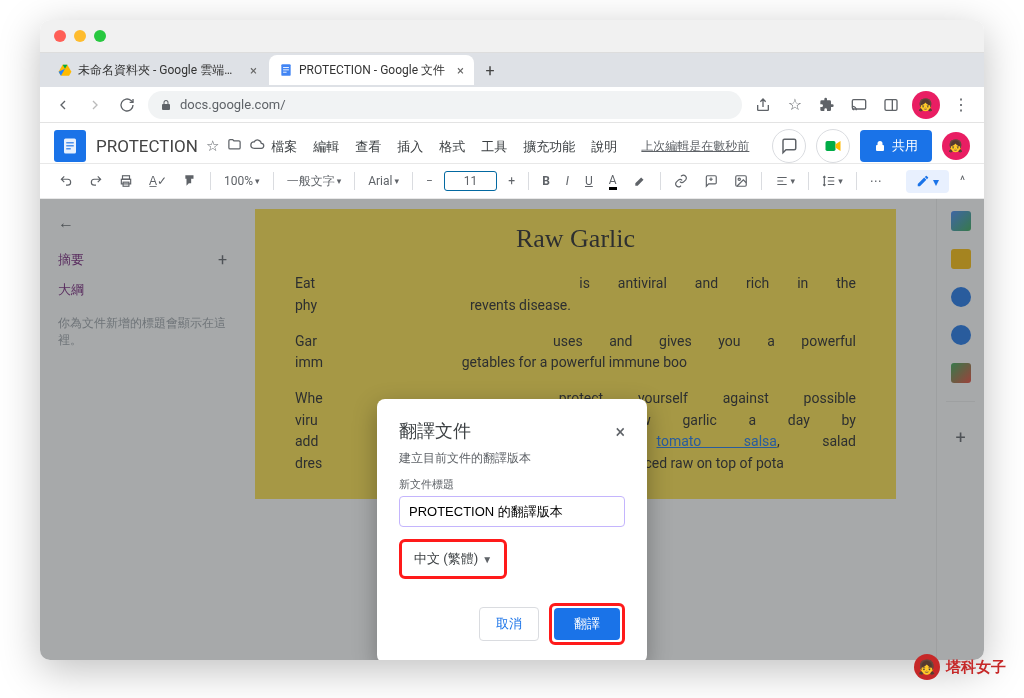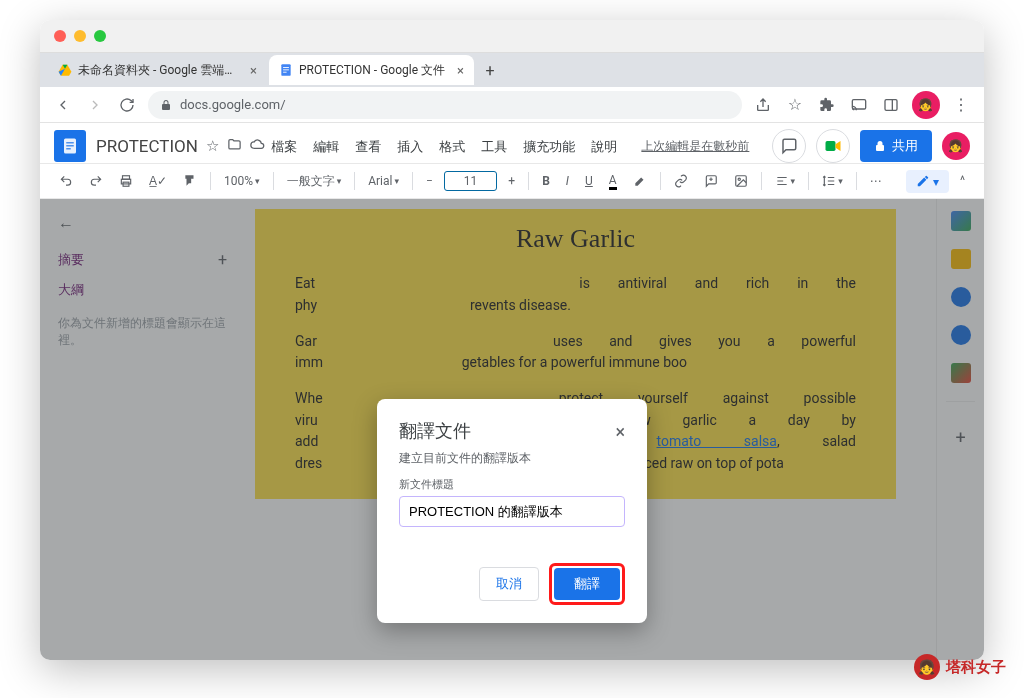--- a/index.html
+++ b/index.html
@@ -377,20 +377,26 @@
 
       <div class="overlay">
         <div class="dialog">
           <h2>
             <span>翻譯文件</span>
             <span class="close">×</span>
           </h2>
           <div class="sub">建立目前文件的翻譯版本</div>
           <div class="lbl">新文件標題</div>
           <input value="PROTECTION 的翻譯版本" style="">
+          <span class="hl">
+            <span class="lang-sel">
+              <span>中文 (繁體)</span>
+              <span style="font-size:10px;color:#5f6368">▼</span>
+            </span>
+          </span>
           <div class="actions">
             <button class="btn-cancel">取消</button>
             <span class="hl">
               <button class="btn-primary">翻譯</button>
             </span>
           </div>
         </div>
       </div>
 
     </div>

